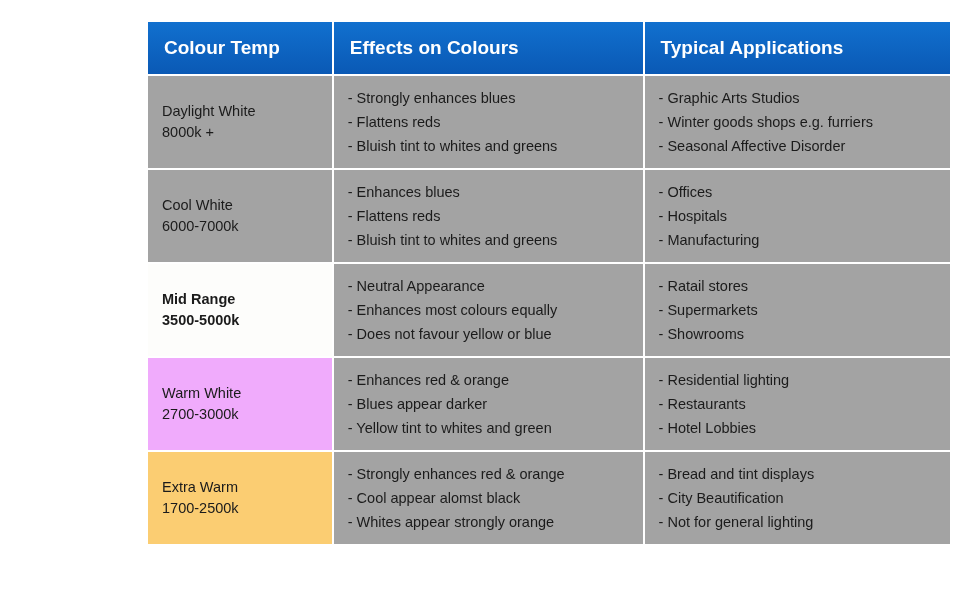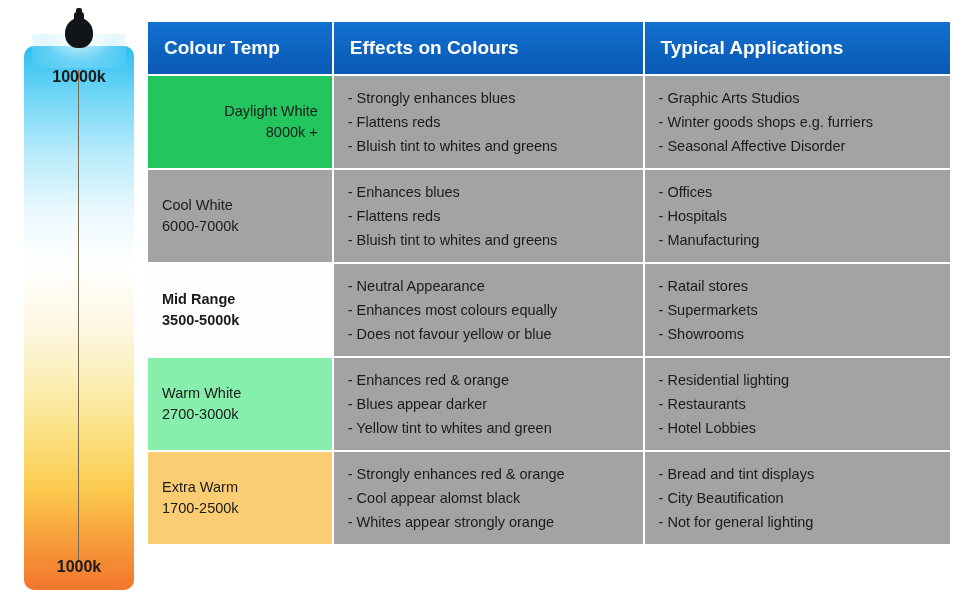--- a/index.html
+++ b/index.html
@@ -146,44 +146,32 @@
   .col-w-temp { width: 186px; }
   .col-w-eff { width: 312px; }
   .col-w-app { width: 308px; }
   .line { display: block; white-space: nowrap; }
 </style>
 </head>
 <body>
 
 <div id="root">
 
-  <div id="scale">
-    <div id="scale-bar"></div>
-    <div id="bulb-glow"></div>
-    <div id="bulb">
-      <div class="tip"></div>
-      <div class="neck"></div>
-      <div class="glass"></div>
-    </div>
-    <div id="axis-line"></div>
-    <div class="scale-label" id="label-top">10000k</div>
-    <div class="scale-label" id="label-bottom">1000k</div>
-  </div>
 
   <table id="table">
     <thead>
       <tr>
         <th class="col-w-temp">Colour Temp</th>
         <th class="col-w-eff">Effects on Colours</th>
         <th class="col-w-app">Typical Applications</th>
       </tr>
     </thead>
     <tbody id="table-body">
         <tr>
-          <td class="temp" style="background: #22c55e; text-align: right;">
+          <td class="temp" style="background: #a3a3a3;">
             <span class="line">Daylight White</span>
             <span class="line">8000k +</span>
           </td>
           <td class="body">
             <span class="line">- Strongly enhances blues</span>
             <span class="line">- Flattens reds</span>
             <span class="line">- Bluish tint to whites and greens</span>
           </td>
           <td class="body">
             <span class="line">- Graphic Arts Studios</span>
@@ -217,21 +205,21 @@
             <span class="line">- Enhances most colours equally</span>
             <span class="line">- Does not favour yellow or blue</span>
           </td>
           <td class="body">
             <span class="line">- Ratail stores</span>
             <span class="line">- Supermarkets</span>
             <span class="line">- Showrooms</span>
           </td>
         </tr>
         <tr>
-          <td class="temp" style="background: #86efac;">
+          <td class="temp" style="background: #f0abfc;">
             <span class="line">Warm White</span>
             <span class="line">2700-3000k</span>
           </td>
           <td class="body">
             <span class="line">- Enhances red &amp; orange</span>
             <span class="line">- Blues appear darker</span>
             <span class="line">- Yellow tint to whites and green</span>
           </td>
           <td class="body">
             <span class="line">- Residential lighting</span>

